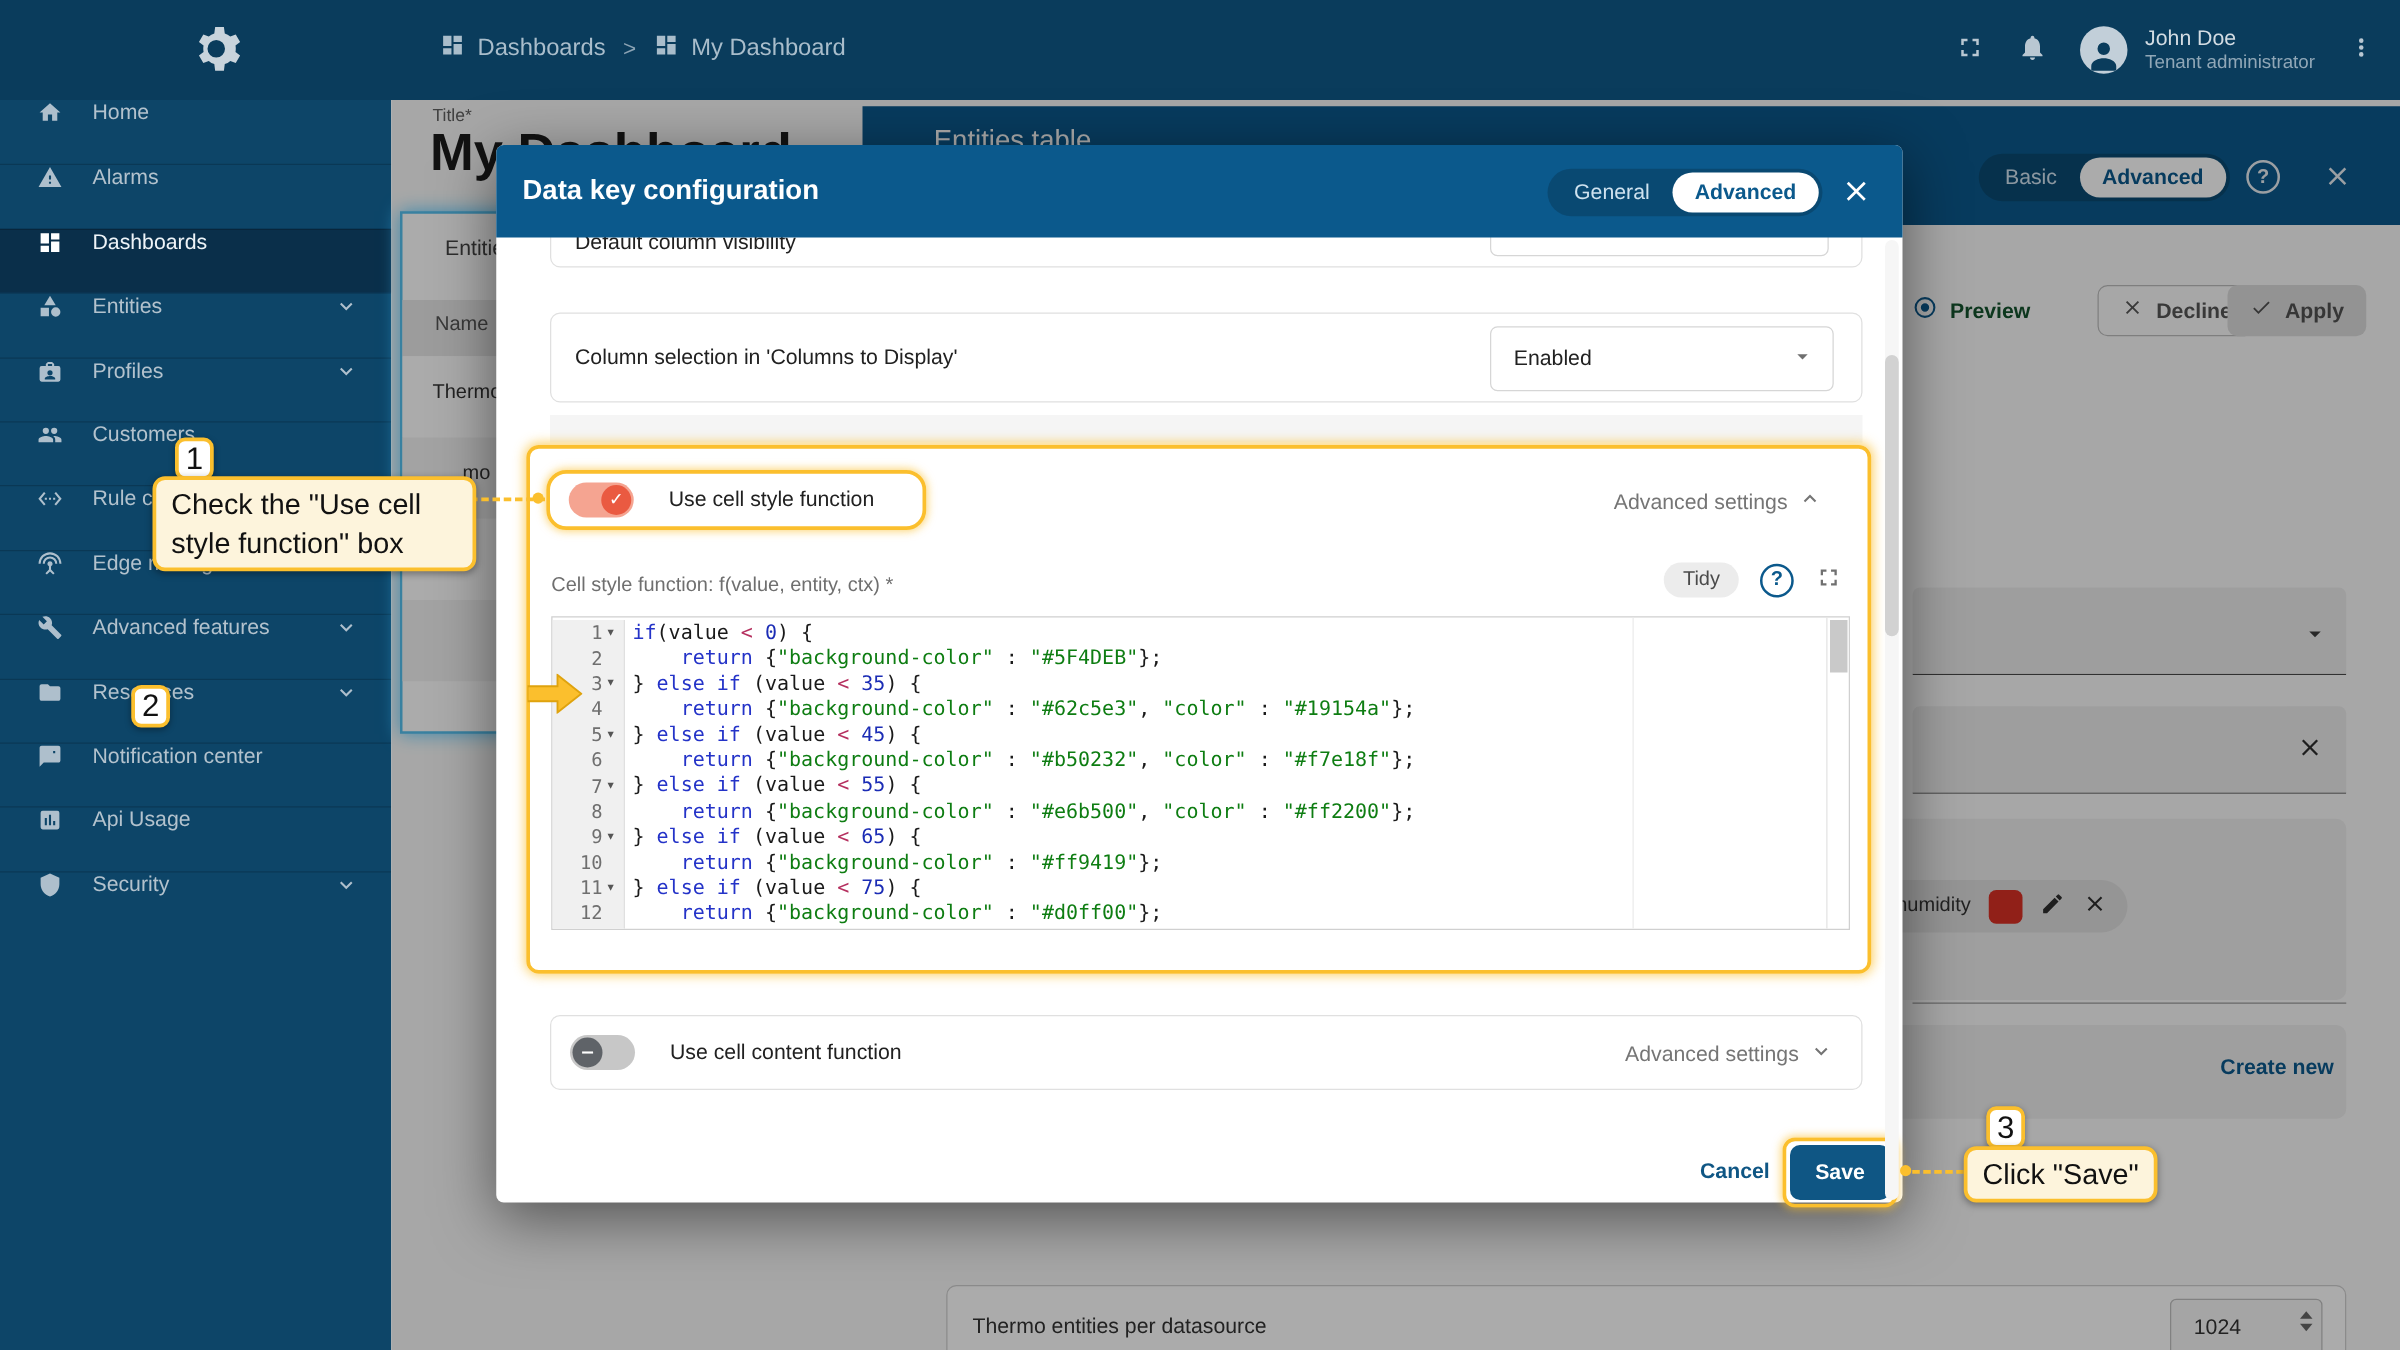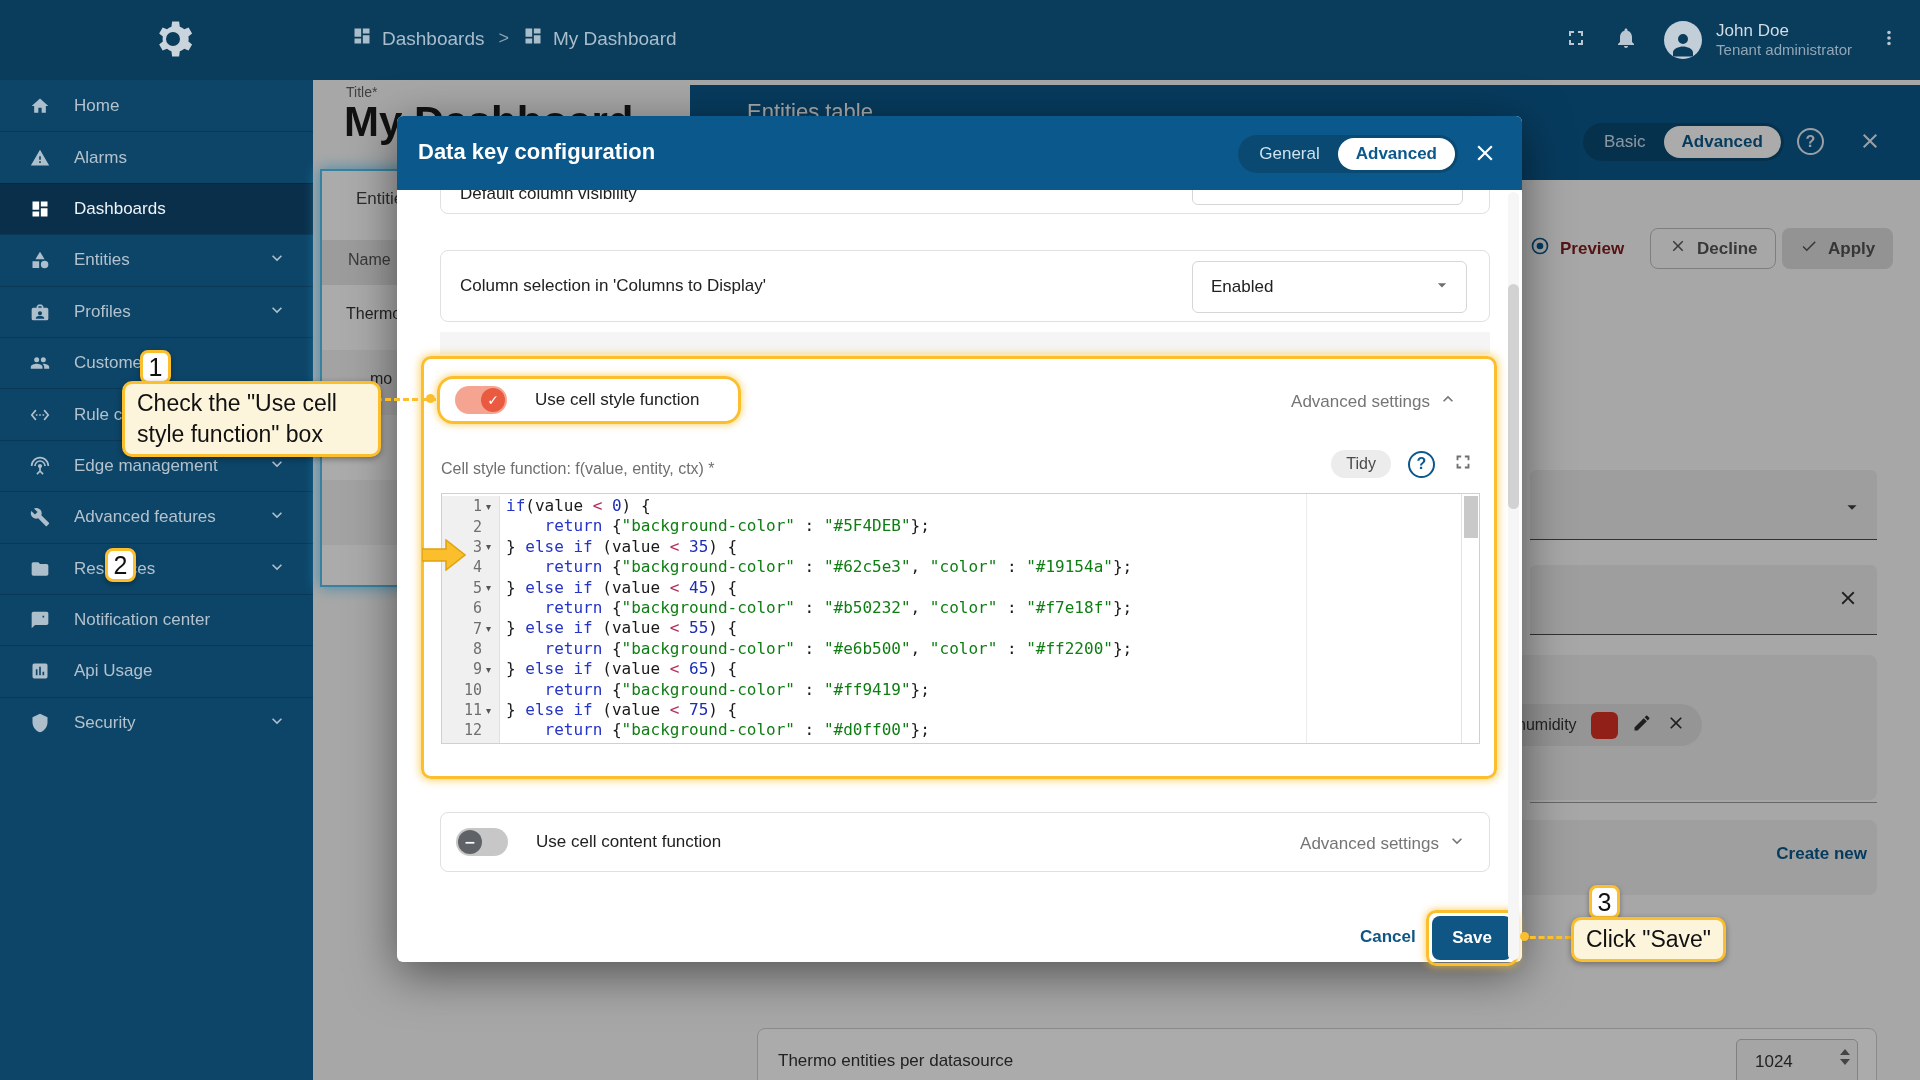--- a/index.html
+++ b/index.html
@@ -15,21 +15,21 @@
   .logo-text { color:#c9d4dc; font-size:27px; font-weight:500; letter-spacing:.3px; }
   .crumbs { position:absolute; left:352px; top:26px; display:flex; align-items:center; gap:14px; color:#aabccা9; }
   .crumb { display:flex; align-items:center; gap:10px; color:#a9bdcb; font-size:19px; font-weight:500; cursor:pointer; }
   .crumb-sep { color:#8ba3b4; font-size:18px; }
   .top-right { position:absolute; right:20px; top:0; height:80px; display:flex; align-items:center; gap:26px; }
   .avatar { width:38px; height:38px; border-radius:50%; background:#c2cfd9; display:flex; align-items:flex-end; justify-content:center; overflow:hidden; }
   .user-block { line-height:1.25; }
   .user-name { color:#d3dce3; font-size:17px; }
   .user-role { color:#90a7b7; font-size:15px; }
 
-  .side-item { position:relative; height:51.4px; display:flex; align-items:center; padding-left:30px; gap:24px; border-top:1px solid rgba(0,0,0,.18); cursor:pointer; }
+  .side-item { position:relative; height:51.4px; display:flex; padding-left:30px; gap:24px; border-top:1px solid rgba(0,0,0,.18); cursor:pointer; }
   .side-item:first-child { border-top:none; }
   .side-item .slabel { color:#b3c2cd; font-size:17px; flex:1; }
   .side-item svg.sicon { flex:0 0 auto; }
   .side-item .schev { margin-right:26px; }
   .side-item.active { background:#0a2f4a; }
   .side-item.active .slabel { color:#eef4f8; }
 
   
   #content-base { position:absolute; left:313px; top:80px; width:1607px; height:1000px; background:#fafafa; z-index:31; }
   #overlay { position:absolute; left:313px; top:80px; width:1607px; height:1000px; background:rgba(0,0,0,.33); z-index:39; }
@@ -267,27 +267,27 @@
       <div class="abs pill-group" style="left:893px; top:38px;">
         <span class="pill-inactive">Basic</span>
         <span class="pill-active">Advanced</span>
       </div>
       <span class="abs help-circle" style="left:1107px; top:43px; border-color:#e8eef3; color:#e8eef3;">?</span>
       <span class="abs" style="left:1168px; top:44px; cursor:pointer;"><svg width="24" height="24" viewBox="0 0 24 24">
             <path fill="#e8eef3" d="M19 6.41 17.59 5 12 10.59 6.41 5 5 6.41 10.59 12 5 17.59 6.41 19 12 13.41 17.59 19 19 17.59 13.41 12z"></path>
           </svg></span>
     </div>
     <div class="abs" style="left:377px; top:100px; width:1230px; height:900px; background:#fafafa;">
-      <div class="abs" style="left:840px; top:56px; display:flex; align-items:center; gap:10px; color:#7f1d1d; font-size:17px; font-weight:600; cursor:pointer;">
+      <div class="abs" style="left:840px; top:56px; display:flex; align-items:center; gap:10px; color:#14532d; font-size:17px; font-weight:600; cursor:pointer;">
         <span><svg width="20" height="20" viewBox="0 0 24 24">
               <path fill="#0b598c" d="M12 2a10 10 0 100 20 10 10 0 000-20zm0 18a8 8 0 110-16 8 8 0 010 16zm0-12a4 4 0 100 8 4 4 0 000-8z"></path>
             </svg></span>
         <span>Preview</span>
       </div>
-      <div class="abs ghost-btn" style="left:960px; top:48px;">
+      <div class="abs ghost-btn" style="left:988px; top:48px;">
         <span><svg width="18" height="18" viewBox="0 0 24 24">
               <path fill="#555" d="M19 6.41 17.59 5 12 10.59 6.41 5 5 6.41 10.59 12 5 17.59 6.41 19 12 13.41 17.59 19 19 17.59 13.41 12z"></path>
             </svg></span>
         <span>Decline</span>
       </div>
       <div class="abs flat-btn" style="left:1092px; top:48px;">
         <span><svg width="18" height="18" viewBox="0 0 24 24">
               <path fill="#515151" d="M9 16.17 4.83 12l-1.42 1.41L9 19 21 7l-1.41-1.41z"></path>
             </svg></span>
         <span>Apply</span>

